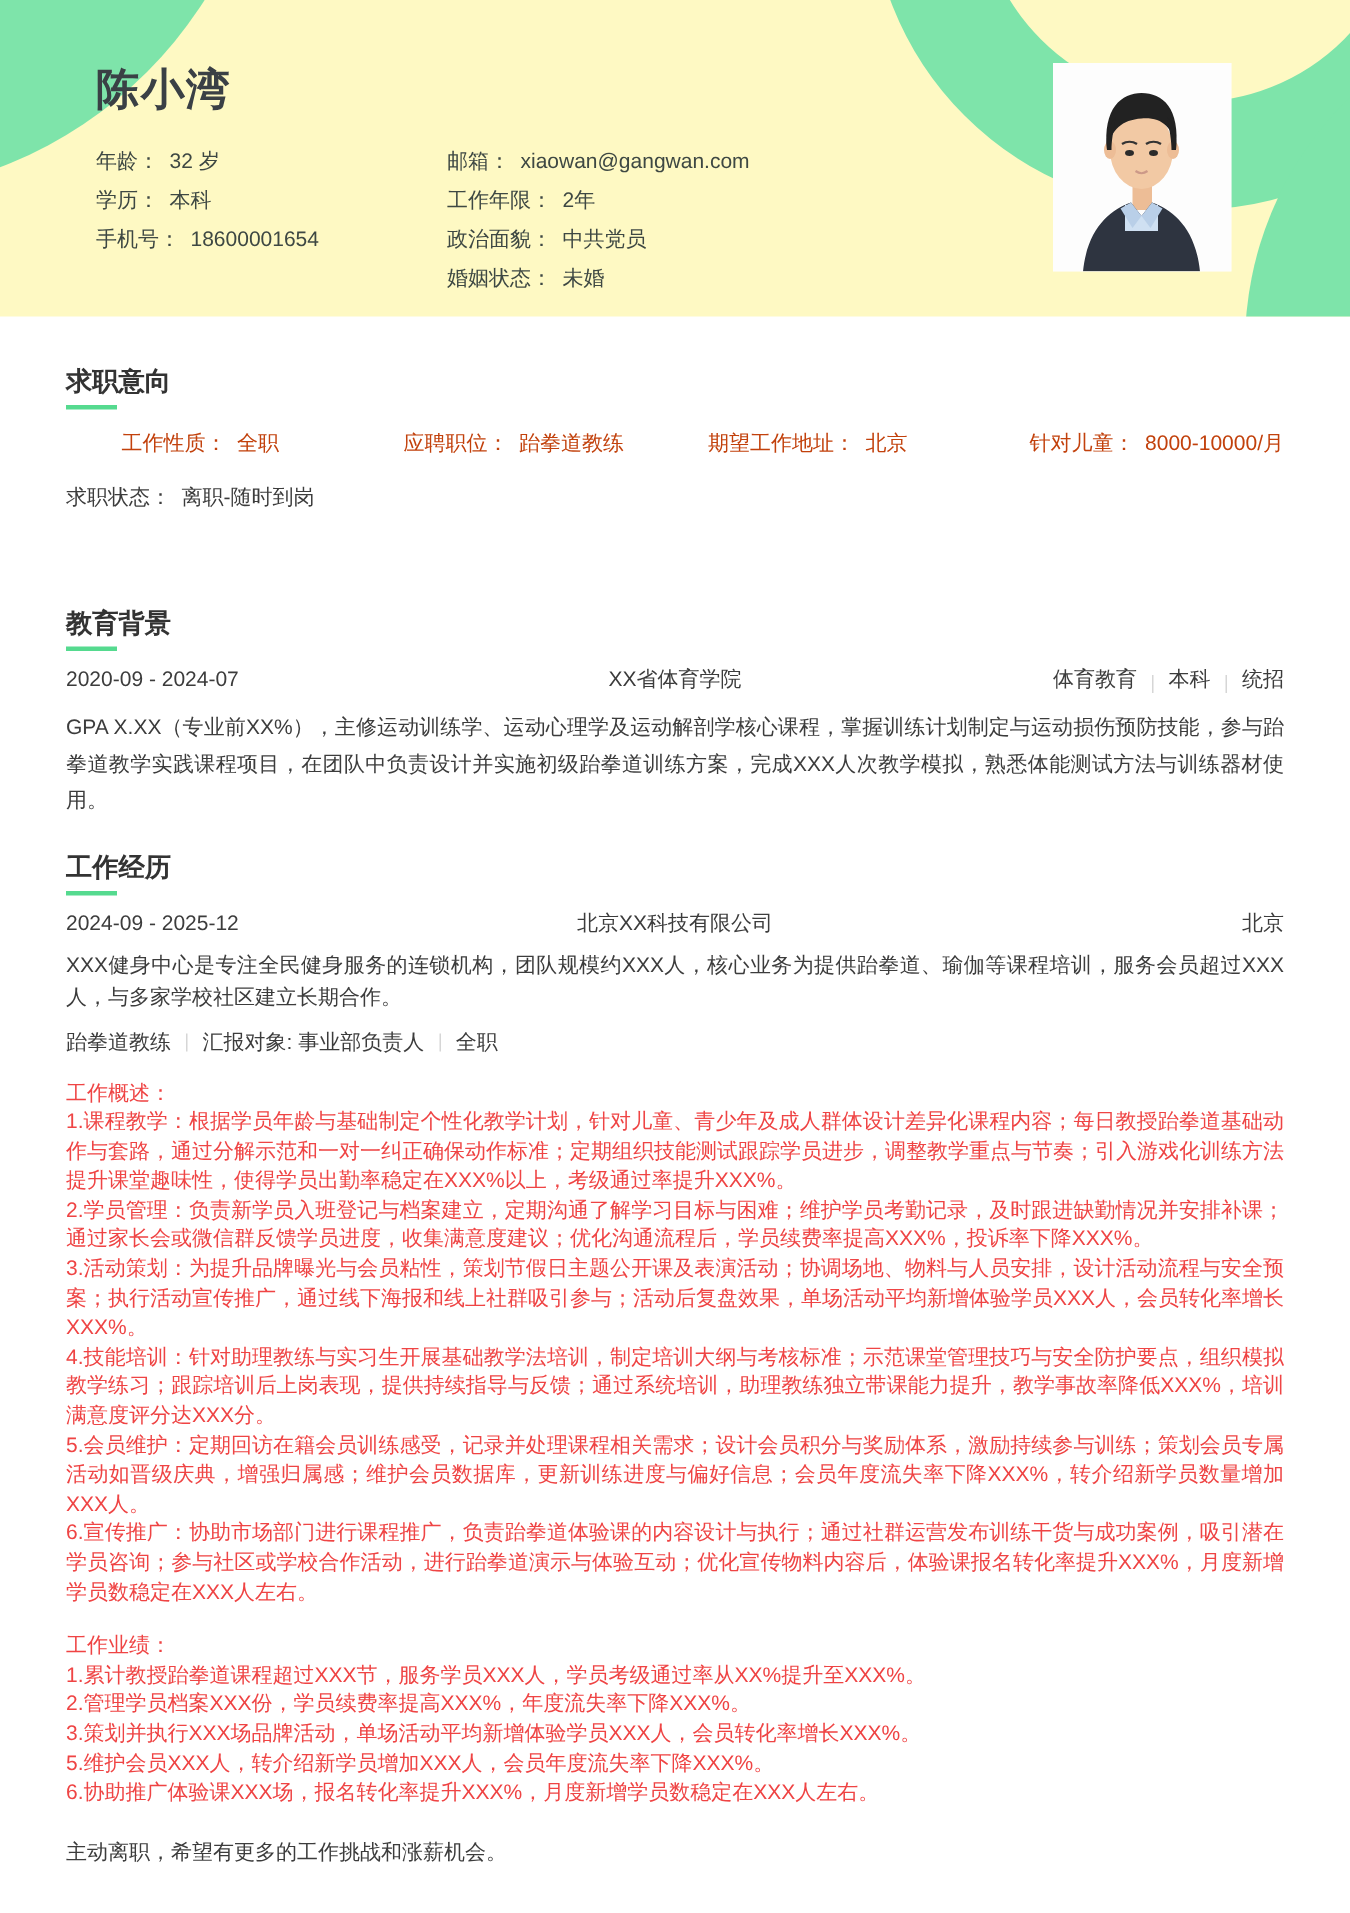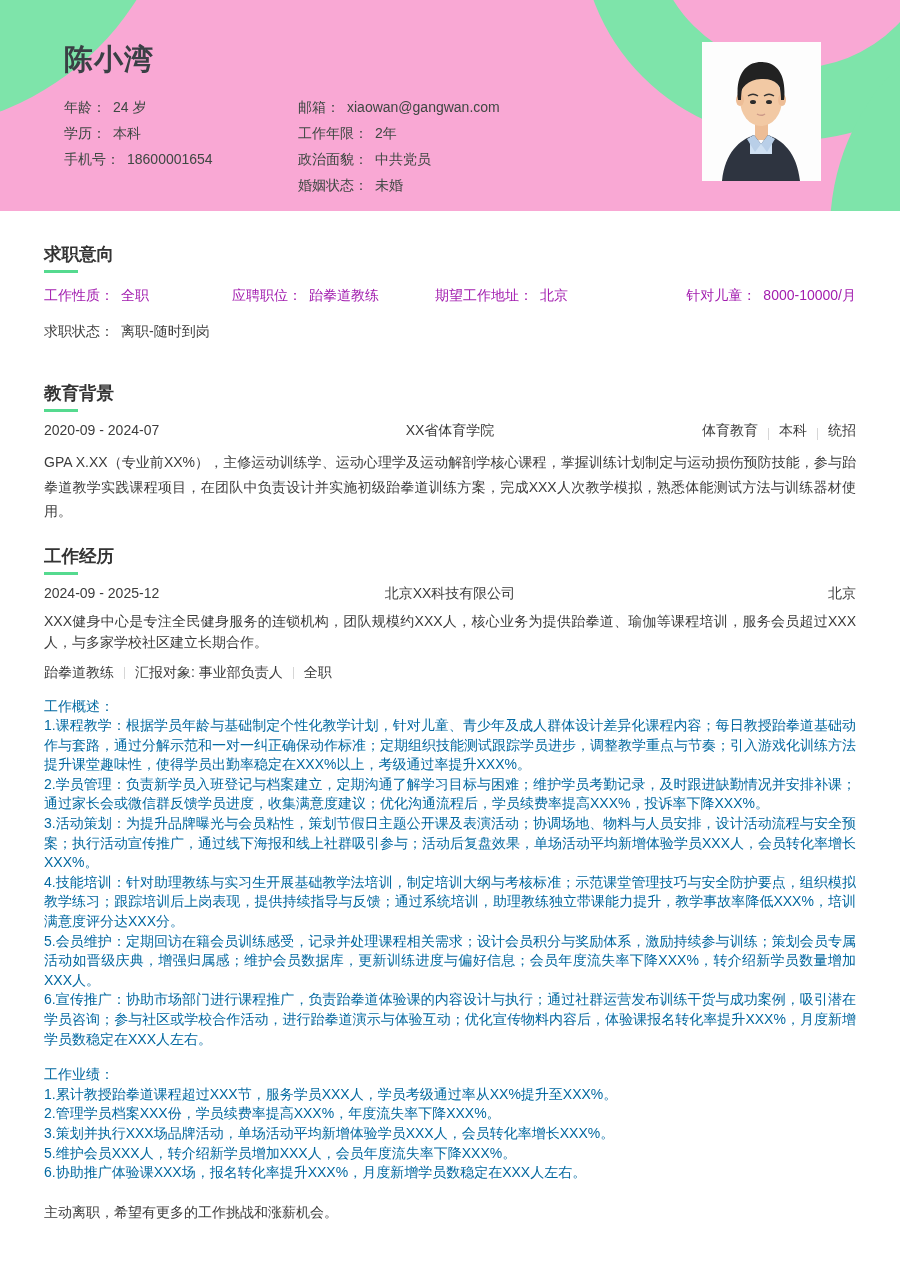--- a/index.html
+++ b/index.html
@@ -1,81 +1,81 @@
 <!DOCTYPE html>
 <html lang="zh"><head>
 <meta charset="utf-8">
 <style>
   * { margin:0; padding:0; box-sizing:border-box; }
   html,body { background:#ffffff; }
   body { font-family:"Liberation Sans","DejaVu Sans",sans-serif; }
   .page { position:relative; width:900px; height:1275px; margin:0 auto; background:#ffffff; overflow:hidden; }
 
   
-  .header { position:relative; height:211px; background:#f9a8d4; overflow:hidden; }
+  .header { position:relative; height:211px; background:#fef9c3; overflow:hidden; }
   .deco { position:absolute; border-radius:50%; }
   .deco-ring { left:580px; top:-290px; width:430px; height:430px; border:72px solid #7EE4AA; background:transparent; }
   .deco-left { left:-380px; top:-430px; width:560px; height:560px; background:#7EE4AA; }
   .deco-right { left:830px; top:0px; width:460px; height:460px; background:#7EE4AA; }
   .name { position:absolute; left:64px; top:40px; font-size:29px; font-weight:bold; color:#3A4045; letter-spacing:1px; }
   .info-grid { position:absolute; left:64px; top:94px; display:flex; }
   .info-col { width:234px; }
   .info-col + .info-col { width:auto; }
   .info-row { height:26px; line-height:26px; font-size:14px; color:#3E4843; white-space:nowrap; }
   .info-value { margin-left:7px; }
   .photo { position:absolute; left:702px; top:42px; width:119px; height:139px; background:#fdfdfd; overflow:hidden; }
   .photo svg { display:block; }
 
   
   .content { padding:0 44px; }
   .section-title { font-size:17.5px; font-weight:bold; color:#333333; line-height:24px; }
   .title-underline { width:34px; height:3px; background:#55DA8F; margin-top:4px; }
 
   
   .sec-ji { margin-top:31px; }
-  .ji-rows { position:relative; margin-top:14px; height:20px; font-size:14px; color:#a21caf; }
+  .ji-rows { position:relative; margin-top:14px; height:20px; font-size:14px; color:#c2410c;margin-left:37px; }
   .ji-rows .f1 { position:absolute; left:0; }
   .ji-rows .f2 { position:absolute; left:188px; }
   .ji-rows .f3 { position:absolute; left:391px; }
   .ji-rows .f4 { position:absolute; right:0; }
   .ji-row2 { margin-top:16px; height:20px; font-size:14px; color:#3C3C3C; }
   .fv { margin-left:7px; }
 
   
-  .sec-edu { margin-top:38px; }
+  .sec-edu { margin-top:60px; }
   .sec-work { margin-top:20px; }
   .meta-row { position:relative; margin-top:10px; height:20px; font-size:14px; color:#3C3C3C; }
   .meta-left { position:absolute; left:0; }
   .meta-center { position:absolute; left:0; width:100%; text-align:center; }
   .meta-right { position:absolute; right:0; display:flex; align-items:flex-end; }
   .sep { display:inline-block; width:1px; height:12px; background:#D6D6D6; margin:0 10px; }
   .edu-desc { margin-top:8px; font-size:14px; line-height:1.75; color:#3C3C3C; text-align:justify; }
   .company-intro { margin-top:6px; font-size:14px; line-height:1.5; color:#3C3C3C; text-align:justify; }
   .position-row { margin-top:10px; height:20px; font-size:14px; color:#3C3C3C; display:flex; align-items:center; }
 
-  .work-desc { margin-top:14px; font-size:14px; line-height:1.4; color:#0369a1; }
+  .work-desc { margin-top:14px; font-size:14px; line-height:1.4; color:#ef4444; }
   .work-desc p { text-align:justify; }
   .block-gap { margin-top:16px; }
   .leave-reason { margin-top:20px; font-size:14px; line-height:1.4; color:#3C3C3C; }
 </style>
 </head>
 <body>
 
 <div class="page">
 
   <header class="header">
     <div class="deco deco-left"></div>
     <div class="deco deco-ring"></div>
     <div class="deco deco-right"></div>
 
     <h1 class="name">陈小湾</h1>
 
     <div class="info-grid">
       <div class="info-col">
-        <div class="info-row"><span class="info-label">年龄：</span><span class="info-value">24 岁</span></div>
+        <div class="info-row"><span class="info-label">年龄：</span><span class="info-value">32 岁</span></div>
         <div class="info-row"><span class="info-label">学历：</span><span class="info-value">本科</span></div>
         <div class="info-row"><span class="info-label">手机号：</span><span class="info-value">18600001654</span></div>
       </div>
       <div class="info-col">
         <div class="info-row"><span class="info-label">邮箱：</span><span class="info-value">xiaowan@gangwan.com</span></div>
         <div class="info-row"><span class="info-label">工作年限：</span><span class="info-value">2年</span></div>
         <div class="info-row"><span class="info-label">政治面貌：</span><span class="info-value">中共党员</span></div>
         <div class="info-row"><span class="info-label">婚姻状态：</span><span class="info-value">未婚</span></div>
       </div>
     </div>

